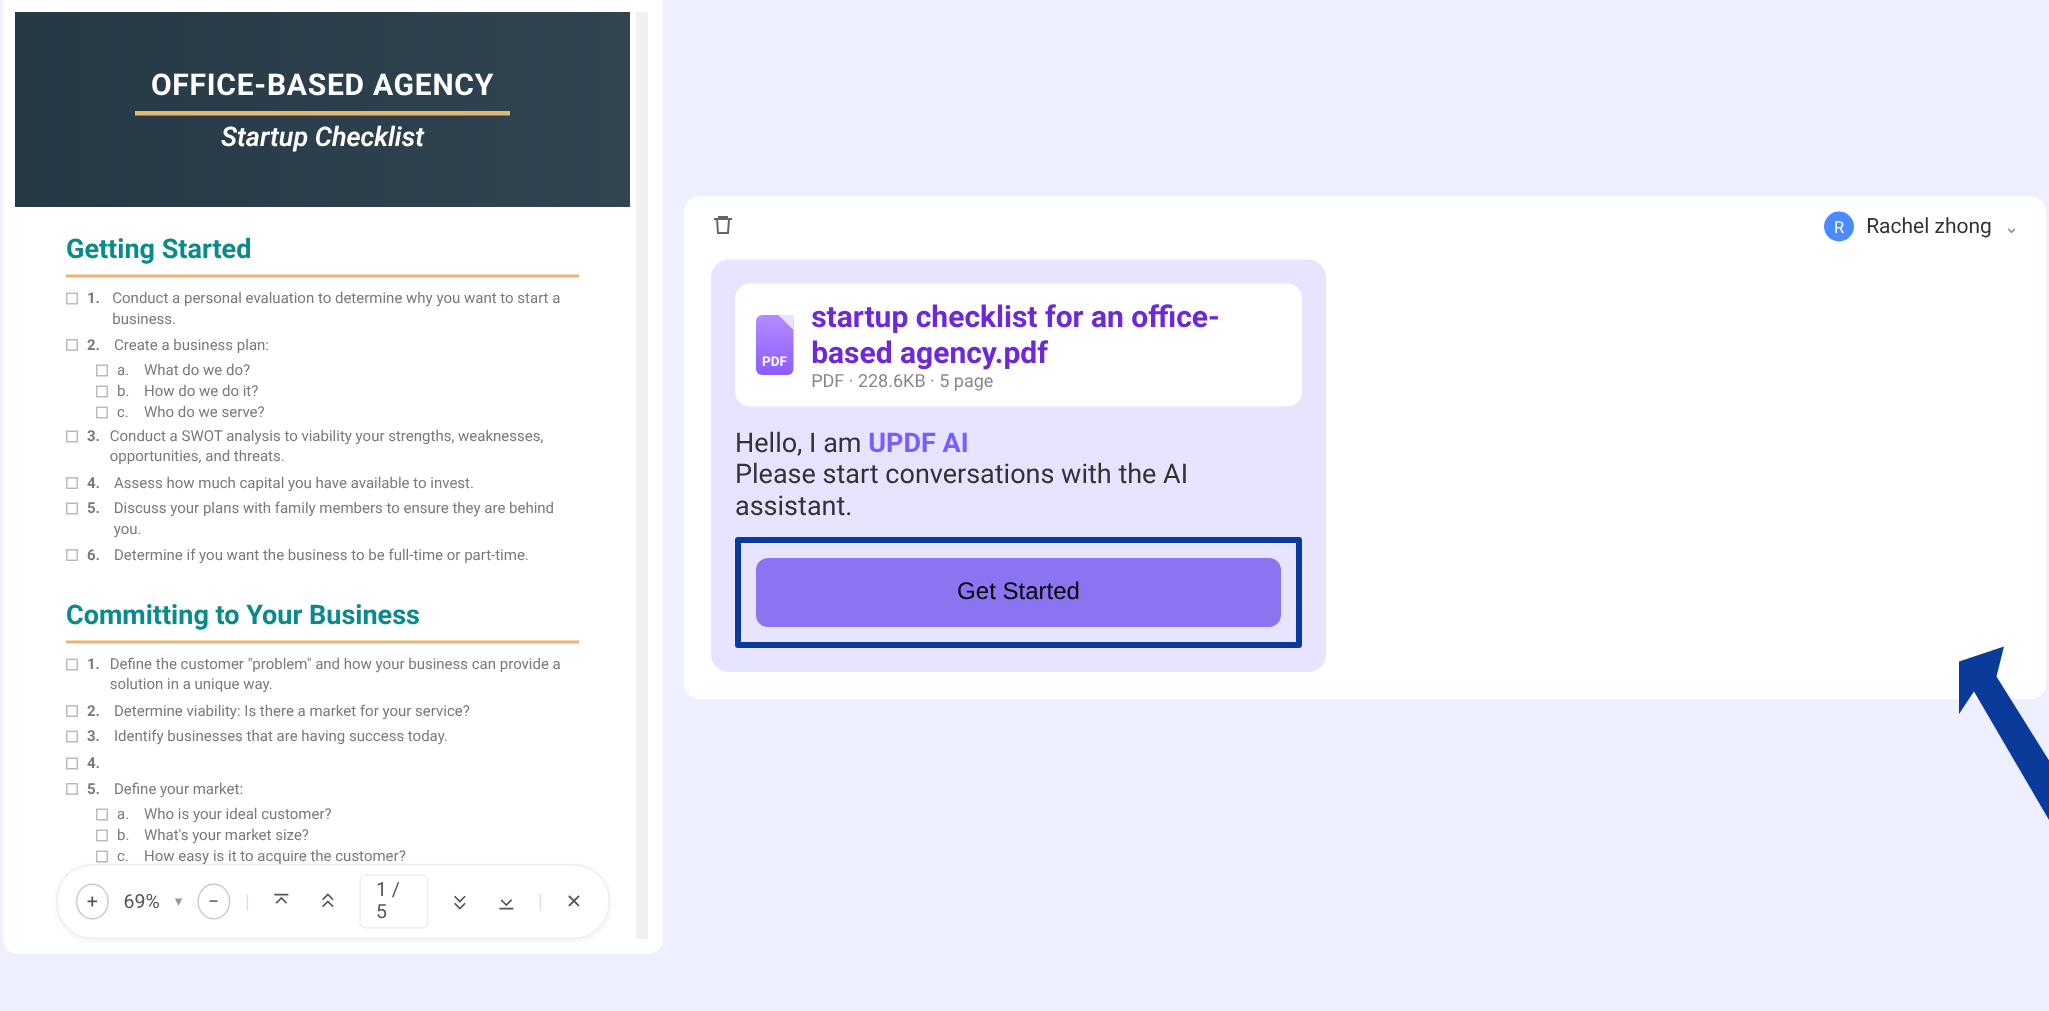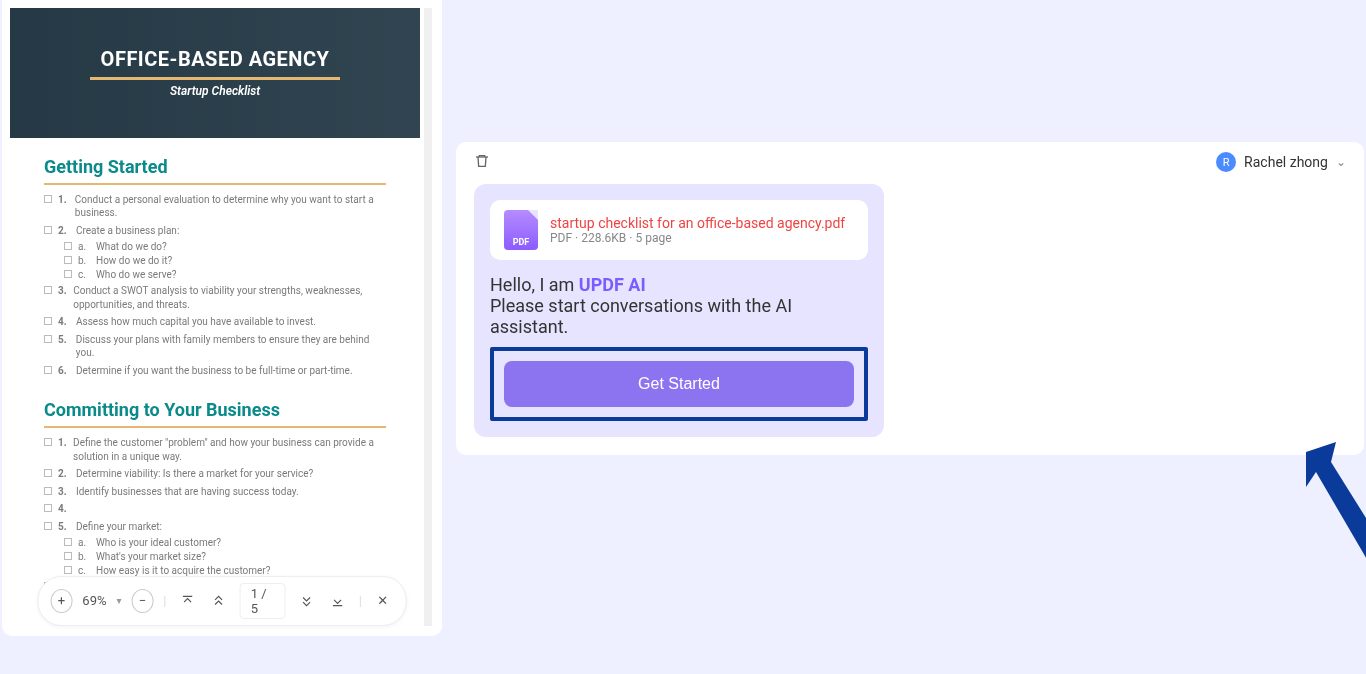--- a/index.html
+++ b/index.html
@@ -11,21 +11,21 @@
 .home-icon { width: 20px; height: 20px; color: #888; display: flex; align-items: center; justify-content: center; }
 .tab { display: flex; align-items: center; background: #fff; border: 1px solid #e6e6e6; border-radius: 6px; padding: 4px 10px; gap: 8px; font-size: 14px; color: #333; max-width: 150px; }
 .tab-label { white-space: nowrap; overflow: hidden; text-overflow: ellipsis; }
 .tab-close { font-size: 14px; color: #666; cursor: pointer; }
 .plus-icon { margin-left: auto; font-size: 22px; color: #666; cursor: pointer; padding: 0 6px; }
 .doc-viewer { flex: 1; margin: 4px 10px 10px 4px; background: #fff; overflow: hidden; position: relative; border-right: 8px solid #f0f0f0; }
 .doc-page { margin: 0 4px; background: #fff; }
 .doc-header { background: linear-gradient(rgba(30,60,70,0.65), rgba(30,60,70,0.65)), linear-gradient(90deg,#334,#556); height: 130px; display: flex; flex-direction: column; align-items: center; justify-content: center; color: #fff; }
 .doc-title { font-size: 20px; font-weight: 700; letter-spacing: 0.5px; }
 .doc-under { border-bottom: 3px solid #e5b872; width: 250px; margin: 6px 0 4px 0; }
-.doc-sub { font-size: 12px; font-style: italic; font-weight: 600; }
+.doc-sub { font-size: 18px; font-style: italic; font-weight: 600; }
 .doc-body { padding: 18px 34px 10px 34px; font-size: 10px; color: #7a7a7a; }
 .section-h { color: #0a8a8a; font-size: 18px; font-weight: 700; margin-bottom: 6px; }
 .section-line { border-bottom: 2px solid #e5b872; margin-bottom: 8px; }
 .item { display: flex; align-items: flex-start; gap: 6px; margin: 4px 0; line-height: 1.35; }
 .cb { width: 8px; height: 8px; border: 1px solid #bbb; margin-top: 2px; flex-shrink: 0; }
 .num { font-weight: 700; width: 12px; }
 .sub-item { margin-left: 26px; display: flex; gap: 6px; align-items: flex-start; margin: 3px 0 3px 20px; }
 .sub-item .cb { margin-top: 1px; }
 .bottom-toolbar { position: absolute; bottom: 10px; left: 50%; transform: translateX(-50%); background: #fff; border-radius: 24px; border: 1px solid #eee; box-shadow: 0 1px 4px rgba(0,0,0,.06); padding: 6px 12px; display: flex; align-items: center; gap: 10px; font-size: 13px; color: #555; }
 .tb-btn { width: 24px; height: 24px; display: flex; align-items: center; justify-content: center; border-radius: 50%; cursor: pointer; }
@@ -34,26 +34,26 @@
 .tb-pagebox { background: #fff; border: 1px solid #eee; border-radius: 4px; padding: 2px 10px; }
 .right-header { display: flex; align-items: center; padding: 10px 18px; }
 .trash { width: 18px; height: 18px; color: #666; cursor: pointer; }
 .user-chip { margin-left: auto; display: flex; align-items: center; gap: 8px; font-size: 14px; color: #333; cursor: pointer; }
 .avatar { width: 20px; height: 20px; border-radius: 50%; background: #4a8cff; color: #fff; font-size: 11px; display: flex; align-items: center; justify-content: center; }
 .chev { color: #888; font-size: 12px; }
 .ai-panel { margin: 2px 18px 18px 18px; background: #e7e4ff; border-radius: 12px; padding: 16px; width: 410px; }
 .file-card { background: #fff; border-radius: 10px; padding: 10px 14px; display: flex; gap: 12px; align-items: center; }
 .pdf-icon { width: 34px; height: 40px; background: linear-gradient(180deg,#b58cff 0%,#8c5cff 100%); border-radius: 4px; position: relative; display: flex; align-items: flex-end; justify-content: center; color: #fff; font-size: 9px; font-weight: 700; padding-bottom: 3px; }
 .pdf-icon::before { content: ""; position: absolute; top: 0; right: 0; border-top: 10px solid #e7e4ff; border-left: 10px solid transparent; }
-.file-title { font-weight: 400; font-size: 14px; color: #ef4444; }
+.file-title { font-weight: 700; font-size: 20px; color: #6d28d9; }
 .file-meta { font-size: 12px; color: #888; }
 .greeting { margin-top: 14px; font-size: 18px; color: #333; }
 .brand { color: #7b5cff; font-weight: 700; }
 .get-started-wrap { margin-top: 10px; border: 4px solid #0a3a9a; padding: 10px; border-radius: 2px; }
-.get-started { background: #8c74f0; color: #ffffff; border: none; border-radius: 8px; width: 100%; padding: 14px 0; font-size: 16px; cursor: pointer; }
+.get-started { background: #8c74f0; color: #000000; border: none; border-radius: 8px; width: 100%; padding: 14px 0; font-size: 16px; cursor: pointer; }
 .arrow-annot { position: absolute; left: 830px; top: 290px; pointer-events: none; }
 svg { display: block; }
 </style>
 </head>
 <body>
 
 <div class="app">
   <div class="left-pane">
     <div class="tabbar">
       <div class="home-icon">

